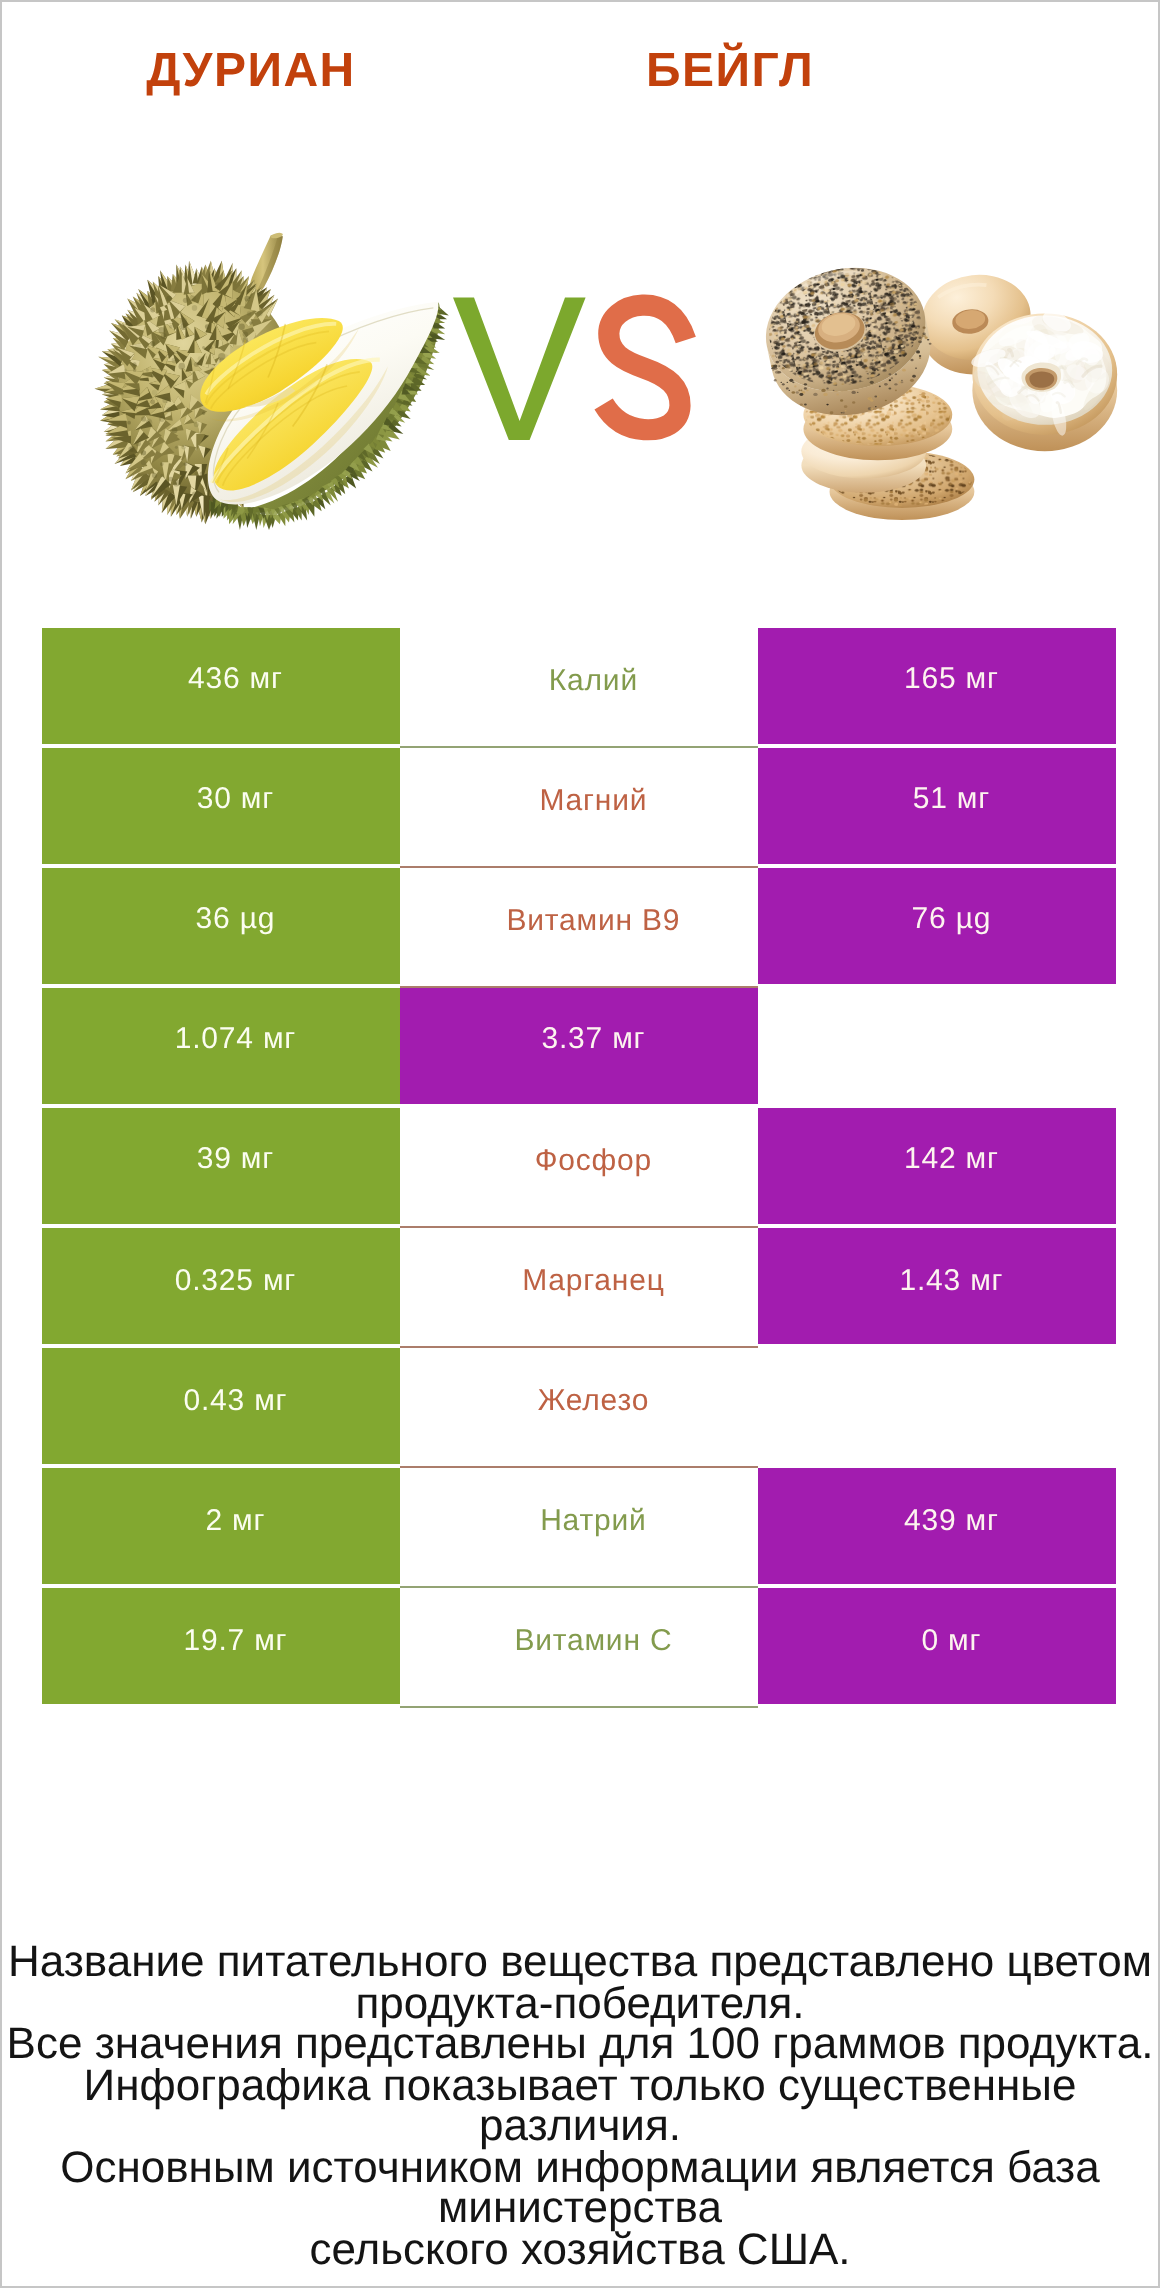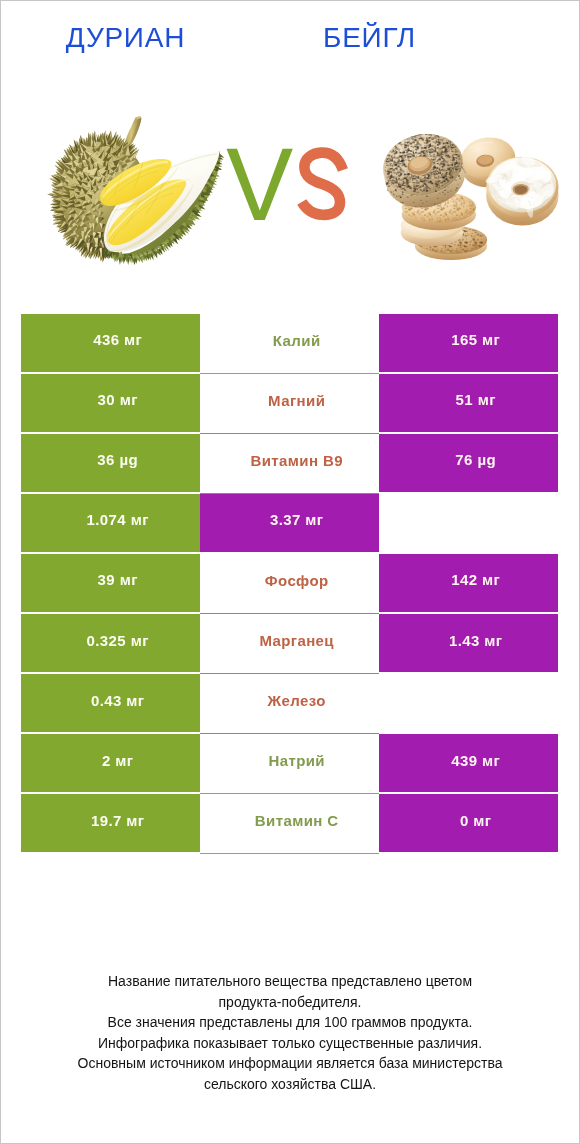--- a/index.html
+++ b/index.html
@@ -3,44 +3,44 @@
 <meta charset="utf-8">
 <title>Durian vs Bagel</title>
 <style>
   html,body{margin:0;padding:0;}
   body{width:580px;height:1144px;background:#fff;font-family:"Liberation Sans",sans-serif;
        overflow:hidden;position:relative;}
   .page{position:absolute;left:0;top:0;width:580px;height:1144px;background:#fff;
         box-sizing:border-box;}
   .page::after{content:"";position:absolute;left:0;top:0;right:0;bottom:0;
         border:1px solid #c6c6c6;pointer-events:none;}
-  .title{position:absolute;font-size:28px;color:#1d4ed8;white-space:nowrap;
-         font-weight:400;letter-spacing:0.75px;line-height:1;}
+  .title{position:absolute;font-size:24px;color:#c2410c;white-space:nowrap;
+         font-weight:700;letter-spacing:0.75px;line-height:1;}
   #t-left{left:0px;top:23.5px;width:251px;text-align:center;}
   #t-right{left:323px;top:23.5px;width:250px;text-align:left;}
 
   #durian,#bagel{position:absolute;left:0;top:0;width:580px;height:1144px;pointer-events:none;}
   .art{display:block;position:absolute;left:0;top:0;}
 
   .vs{position:absolute;left:224px;top:141px;width:136px;height:80px;}
   .vs svg{display:block;}
 
   .table{position:absolute;left:21px;top:313.5px;width:537px;}
   .row{display:flex;height:58.11px;margin-bottom:2px;}
   .cell{display:flex;align-items:center;justify-content:center;font-size:15px;
-        font-weight:700;box-sizing:border-box;letter-spacing:0.4px;
+        font-weight:400;box-sizing:border-box;letter-spacing:0.4px;
         text-indent:0.4px;line-height:14px;padding-bottom:5px;padding-left:14px;}
   .left{width:179px;background:#82A830;color:#FBFDF0;}
   .mid{width:179px;background:#fff;height:60.11px;}
   .right{width:179px;background:#a21caf;color:#FDF4EF;}
   .mid.w-left{border-bottom:1px solid #93a374;color:#839B4D;}
   .mid.w-right{border-bottom:1px solid #ab7d6b;color:#BE6244;}
 
   .footer{position:absolute;left:0;top:971px;width:580px;text-align:center;
-          font-size:14px;color:#141414;line-height:20.5px;font-weight:400;}
+          font-size:22px;color:#141414;line-height:20.5px;font-weight:400;}
 </style>
 </head>
 <body>
 
 <div class="page">
   <div class="title" id="t-left">ДУРИАН</div>
   <div class="title" id="t-right">БЕЙГЛ</div>
 
   <div id="durian">
       <svg class="art" width="580" height="1144" viewBox="0 0 580 1144" aria-hidden="true">

